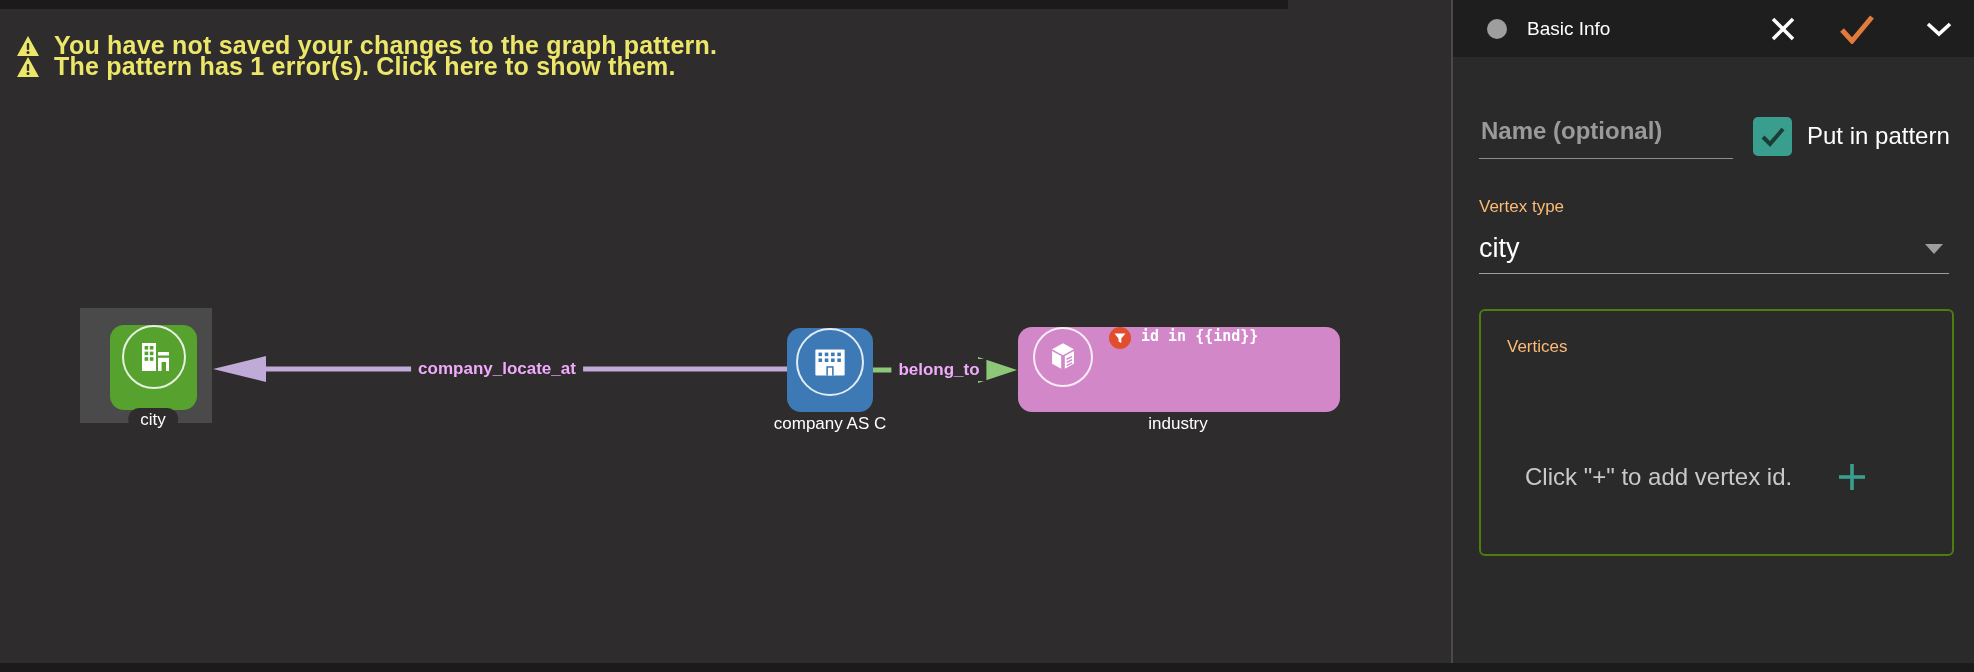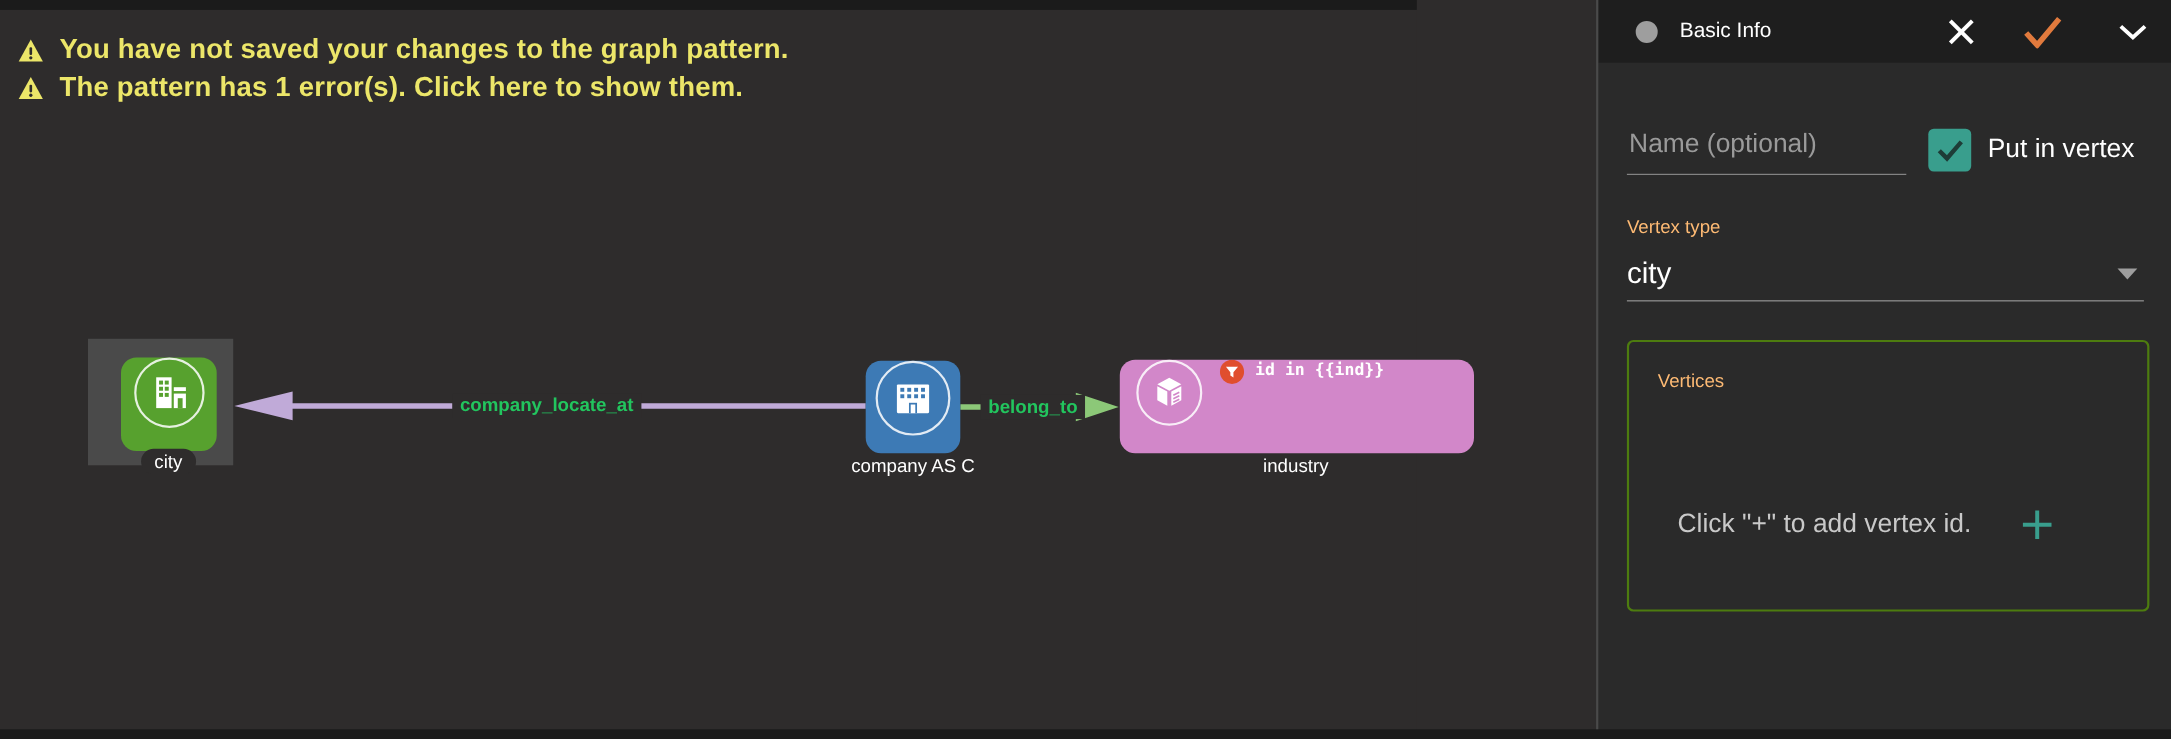--- a/index.html
+++ b/index.html
@@ -10,21 +10,21 @@
   .canvas{position:absolute;left:0;top:0;width:1288px;height:672px;background:#2e2c2c;}
   .strip-top{position:absolute;left:0;top:0;width:100%;height:9px;background:#1b1b1b;}
   .strip-bottom{position:absolute;left:0;bottom:0;width:1974px;height:9px;background:#1b1b1b;z-index:40;}
   .divider{position:absolute;left:1451px;top:0;width:2px;height:672px;background:#4a4a4a;z-index:30;}
 
   .warning-row{position:absolute;left:16px;display:flex;align-items:center;gap:14px;z-index:6;}
   .warning-row .wtext{color:#ece669;font-size:25px;font-weight:700;letter-spacing:.2px;}
   .warning-icon{width:24px;height:22px;flex:0 0 auto;}
 
   .edges-svg{position:absolute;left:0;top:0;width:1451px;height:672px;z-index:1;pointer-events:none;}
-  .edge-label{position:absolute;transform:translate(-50%,-50%);background:#2e2c2c;color:#22c55e;
+  .edge-label{position:absolute;transform:translate(-50%,-50%);background:#2e2c2c;color:#f0abfc;
     font-size:17px;font-weight:700;padding:1px 7px;z-index:2;white-space:nowrap;}
 
   .sel-box{position:absolute;left:80px;top:308px;width:132px;height:115px;background:#4a4a4a;z-index:2;}
   .node{position:absolute;border-radius:14px;z-index:3;display:flex;align-items:flex-start;}
   .node-city{left:110px;top:325px;width:87px;height:85px;background:#57a12e;justify-content:center;}
   .node-company{left:787px;top:328px;width:86px;height:84px;background:#3d7ab5;justify-content:center;}
   .node-industry{left:1018px;top:327px;width:322px;height:85px;background:#d287c9;padding:0;}
   .icon-ring{border:2px solid rgba(255,255,255,.85);border-radius:50%;display:flex;align-items:center;justify-content:center;}
   .ring-city{width:60px;height:60px;}
   .ring-company{width:64px;height:64px;}
@@ -38,21 +38,21 @@
   .panel{position:absolute;left:1453px;top:0;width:521px;height:672px;background:#2a2a2a;z-index:20;}
   .panel-header{position:absolute;left:0;top:0;width:100%;height:57px;background:#1e1e1e;display:flex;align-items:center;}
   .hdr-circle{width:20px;height:20px;border-radius:50%;background:#9e9e9e;margin-left:34px;}
   .hdr-title{color:#fff;font-size:19px;margin-left:20px;flex:1 1 auto;}
   .hdr-btn{background:none;border:none;padding:0;margin:0;cursor:pointer;display:flex;align-items:center;justify-content:center;width:46px;height:46px;}
   .hdr-btn.close{margin-right:28px;}
   .hdr-btn.apply{margin-right:36px;}
   .hdr-btn.collapse{margin-right:12px;}
 
   .name-input{position:absolute;left:26px;top:104px;width:250px;height:52px;background:transparent;border:none;
-    border-bottom:1px solid #8d8d8d;color:#fff;font-size:24px;font-family:"Liberation Sans",sans-serif;outline:none;}
+    border-bottom:1px solid #8d8d8d;color:#fff;font-size:24px;font-family:"Liberation Sans",sans-serif;outline:none;font-weight:bold;}
   .name-input::placeholder{color:#9a9a9a;opacity:1;}
   .checkbox{position:absolute;left:300px;top:117px;width:39px;height:39px;border-radius:5px;background:#399e8d;
     display:flex;align-items:center;justify-content:center;cursor:pointer;}
   .checkbox-label{position:absolute;left:354px;top:122px;color:#fff;font-size:24px;}
 
   .field-label{color:#fdba74;font-size:17px;}
   .vtype-label{position:absolute;left:26px;top:197px;}
   .select-row{position:absolute;display:flex;align-items:center;border-bottom:1px solid #9e9e9e;cursor:pointer;}
   .vtype-row{left:26px;top:224px;width:470px;height:49px;}
   .select-value{color:#fff;font-size:27px;flex:1 1 auto;}
@@ -75,21 +75,21 @@
     <div class="strip-top"></div>
 
     <div class="warning-row" style="top:31px;">
       <svg class="warning-icon" viewBox="0 0 24 22">
         <path d="M12 1 L23 21 H1 Z" fill="#ece669"></path>
         <rect x="10.8" y="8" width="2.4" height="7" rx="1" fill="#2e2c2c"></rect>
         <circle cx="12" cy="17.6" r="1.5" fill="#2e2c2c"></circle>
       </svg>
       <span class="wtext">You have not saved your changes to the graph pattern.</span>
     </div>
-    <div class="warning-row" style="top:65px;">
+    <div class="warning-row" style="top:52px;">
       <svg class="warning-icon" viewBox="0 0 24 22">
         <path d="M12 1 L23 21 H1 Z" fill="#ece669"></path>
         <rect x="10.8" y="8" width="2.4" height="7" rx="1" fill="#2e2c2c"></rect>
         <circle cx="12" cy="17.6" r="1.5" fill="#2e2c2c"></circle>
       </svg>
       <span class="wtext">The pattern has 1 error(s). Click here to show them.</span>
     </div>
 
     <svg class="edges-svg">
       <line x1="262" y1="369" x2="787" y2="369" stroke="#c0aad8" stroke-width="5"></line>
@@ -184,21 +184,21 @@
       </button>
     </div>
 
     <input class="name-input" type="text" placeholder="Name (optional)" style="">
 
     <div class="checkbox">
       <svg width="26" height="22" viewBox="0 0 26 22">
         <polyline points="3,11 10,18 23,3" fill="none" stroke="#1e3c37" stroke-width="4"></polyline>
       </svg>
     </div>
-    <div class="checkbox-label">Put in vertex</div>
+    <div class="checkbox-label">Put in pattern</div>
 
     <div class="field-label vtype-label">Vertex type</div>
     <div class="select-row vtype-row">
       <span class="select-value">city</span>
       <span class="caret"></span>
     </div>
 
     <div class="vertices-box">
       <div class="field-label vbox-label">Vertices</div>
       <div class="hint-row">

